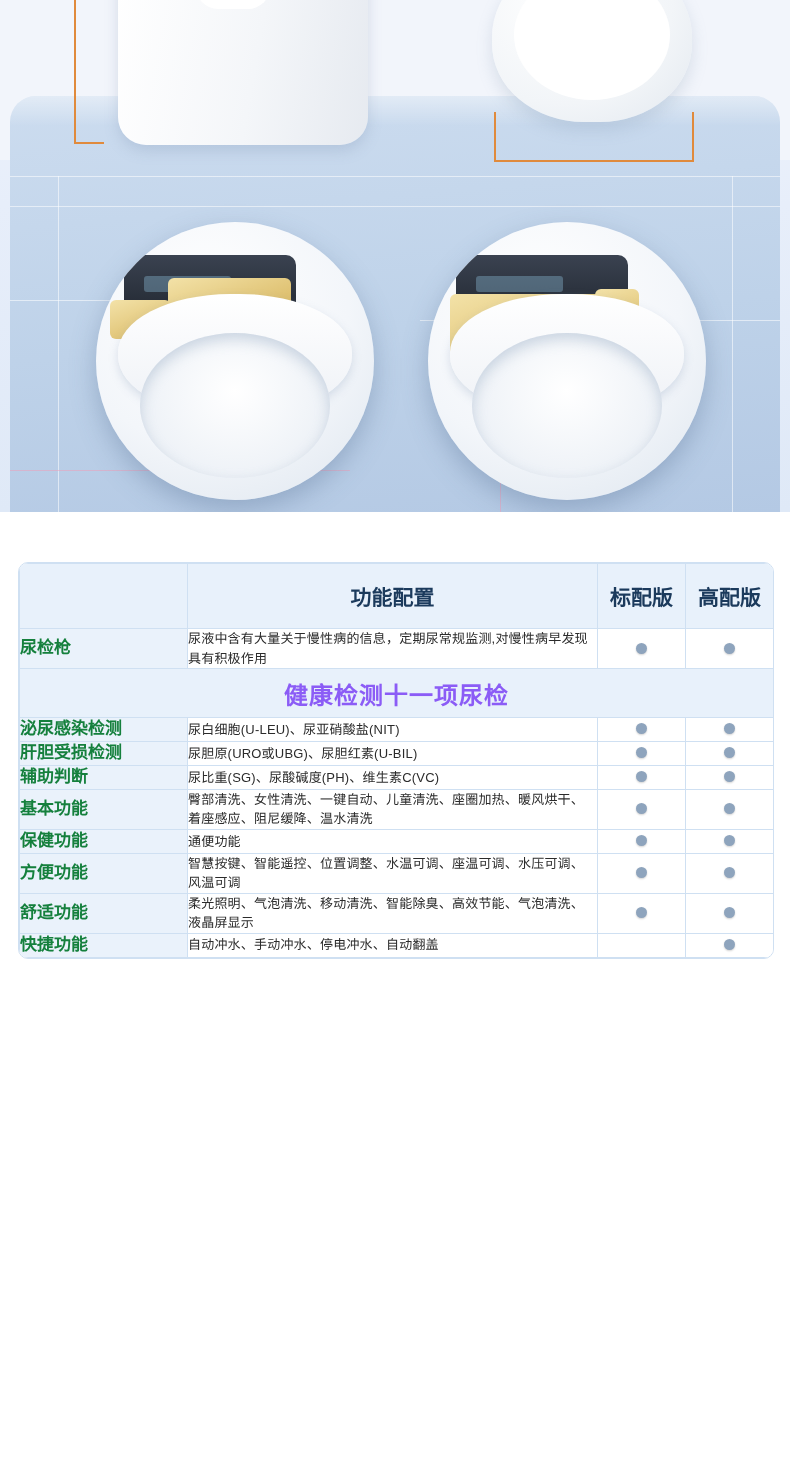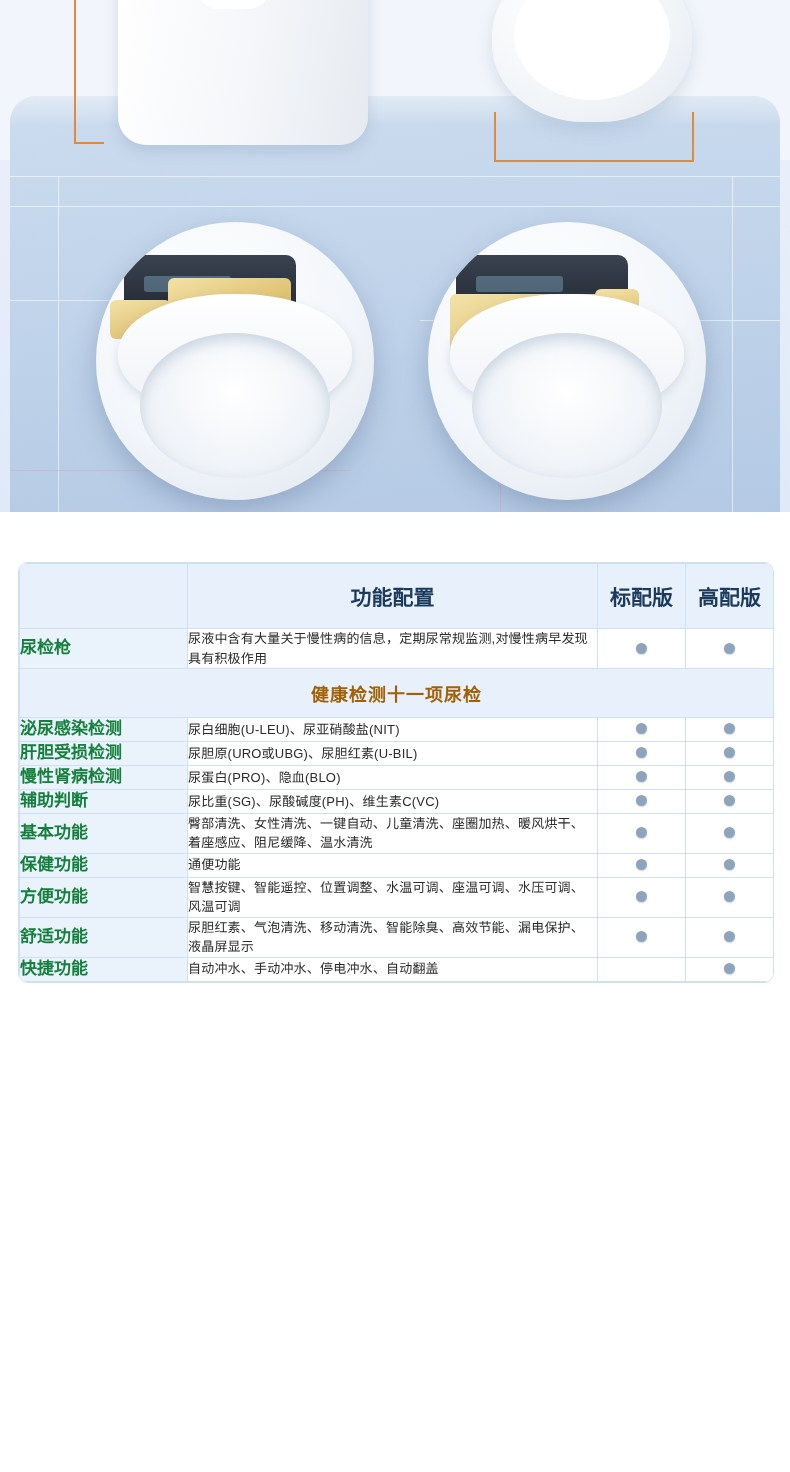--- a/index.html
+++ b/index.html
@@ -200,23 +200,23 @@
     line-height: 1.5;
     letter-spacing: .2px;
   }
   .mark-cell {
     background: #ffffff;
     text-align: center;
   }
   .banner-cell {
     background: #e8f1fb;
     text-align: center;
-    font-size: 18px;
+    font-size: 24px;
     font-weight: bold;
-    color: #a16207;
+    color: #8b5cf6;
     height: 48px;
     letter-spacing: 1px;
   }
   .dot {
     display: inline-block;
     width: 11px;
     height: 11px;
     border-radius: 50%;
     background: #8ea4bd;
     box-shadow: 0 1px 2px rgba(0,0,0,.18);
@@ -297,26 +297,20 @@
             <td class="mark-cell"><span class="dot"></span></td>
             <td class="mark-cell"><span class="dot"></span></td>
           </tr>
           <tr>
             <td class="name-cell">肝胆受损检测</td>
             <td class="desc-cell">尿胆原(URO或UBG)、尿胆红素(U-BIL)</td>
             <td class="mark-cell"><span class="dot"></span></td>
             <td class="mark-cell"><span class="dot"></span></td>
           </tr>
           <tr>
-            <td class="name-cell">慢性肾病检测</td>
-            <td class="desc-cell">尿蛋白(PRO)、隐血(BLO)</td>
-            <td class="mark-cell"><span class="dot"></span></td>
-            <td class="mark-cell"><span class="dot"></span></td>
-          </tr>
-          <tr>
             <td class="name-cell">辅助判断</td>
             <td class="desc-cell">尿比重(SG)、尿酸碱度(PH)、维生素C(VC)</td>
             <td class="mark-cell"><span class="dot"></span></td>
             <td class="mark-cell"><span class="dot"></span></td>
           </tr>
           <tr>
             <td class="name-cell">基本功能</td>
             <td class="desc-cell">臀部清洗、女性清洗、一键自动、儿童清洗、座圈加热、暖风烘干、着座感应、阻尼缓降、温水清洗</td>
             <td class="mark-cell"><span class="dot"></span></td>
             <td class="mark-cell"><span class="dot"></span></td>
@@ -328,21 +322,21 @@
             <td class="mark-cell"><span class="dot"></span></td>
           </tr>
           <tr>
             <td class="name-cell">方便功能</td>
             <td class="desc-cell">智慧按键、智能遥控、位置调整、水温可调、座温可调、水压可调、风温可调</td>
             <td class="mark-cell"><span class="dot"></span></td>
             <td class="mark-cell"><span class="dot"></span></td>
           </tr>
           <tr>
             <td class="name-cell">舒适功能</td>
-            <td class="desc-cell">尿胆红素、气泡清洗、移动清洗、智能除臭、高效节能、漏电保护、液晶屏显示</td>
+            <td class="desc-cell">柔光照明、气泡清洗、移动清洗、智能除臭、高效节能、气泡清洗、液晶屏显示</td>
             <td class="mark-cell"><span class="dot"></span></td>
             <td class="mark-cell"><span class="dot"></span></td>
           </tr>
           <tr>
             <td class="name-cell">快捷功能</td>
             <td class="desc-cell">自动冲水、手动冲水、停电冲水、自动翻盖</td>
             <td class="mark-cell"><span class="dot empty"></span></td>
             <td class="mark-cell"><span class="dot"></span></td>
           </tr>
         </tbody>

